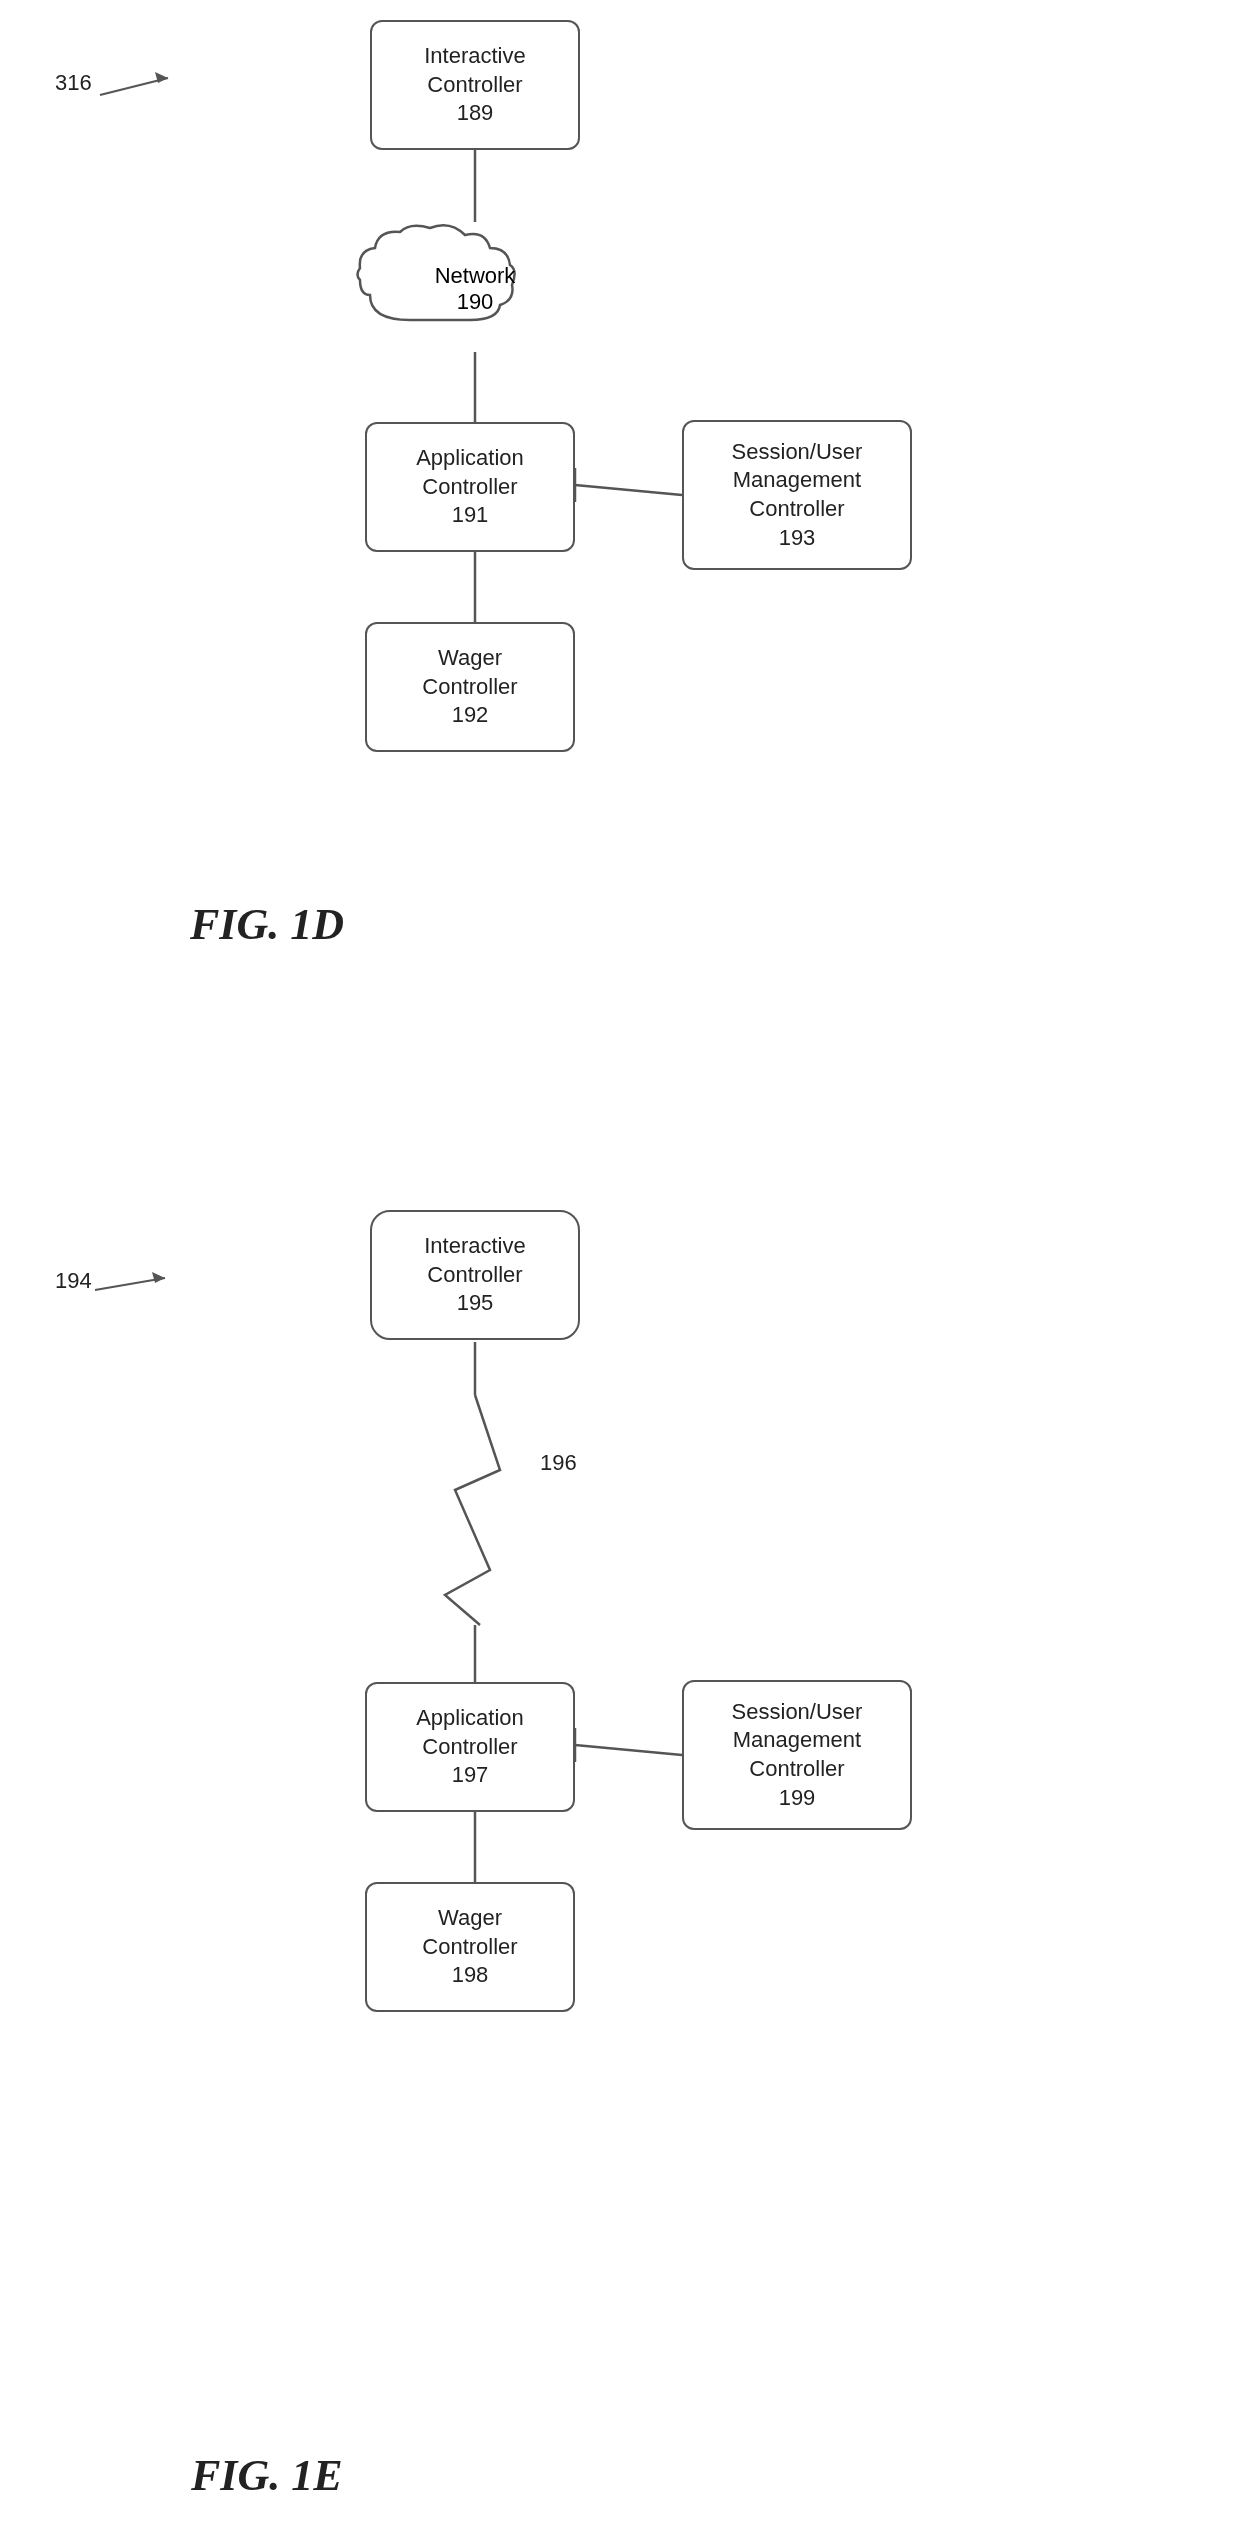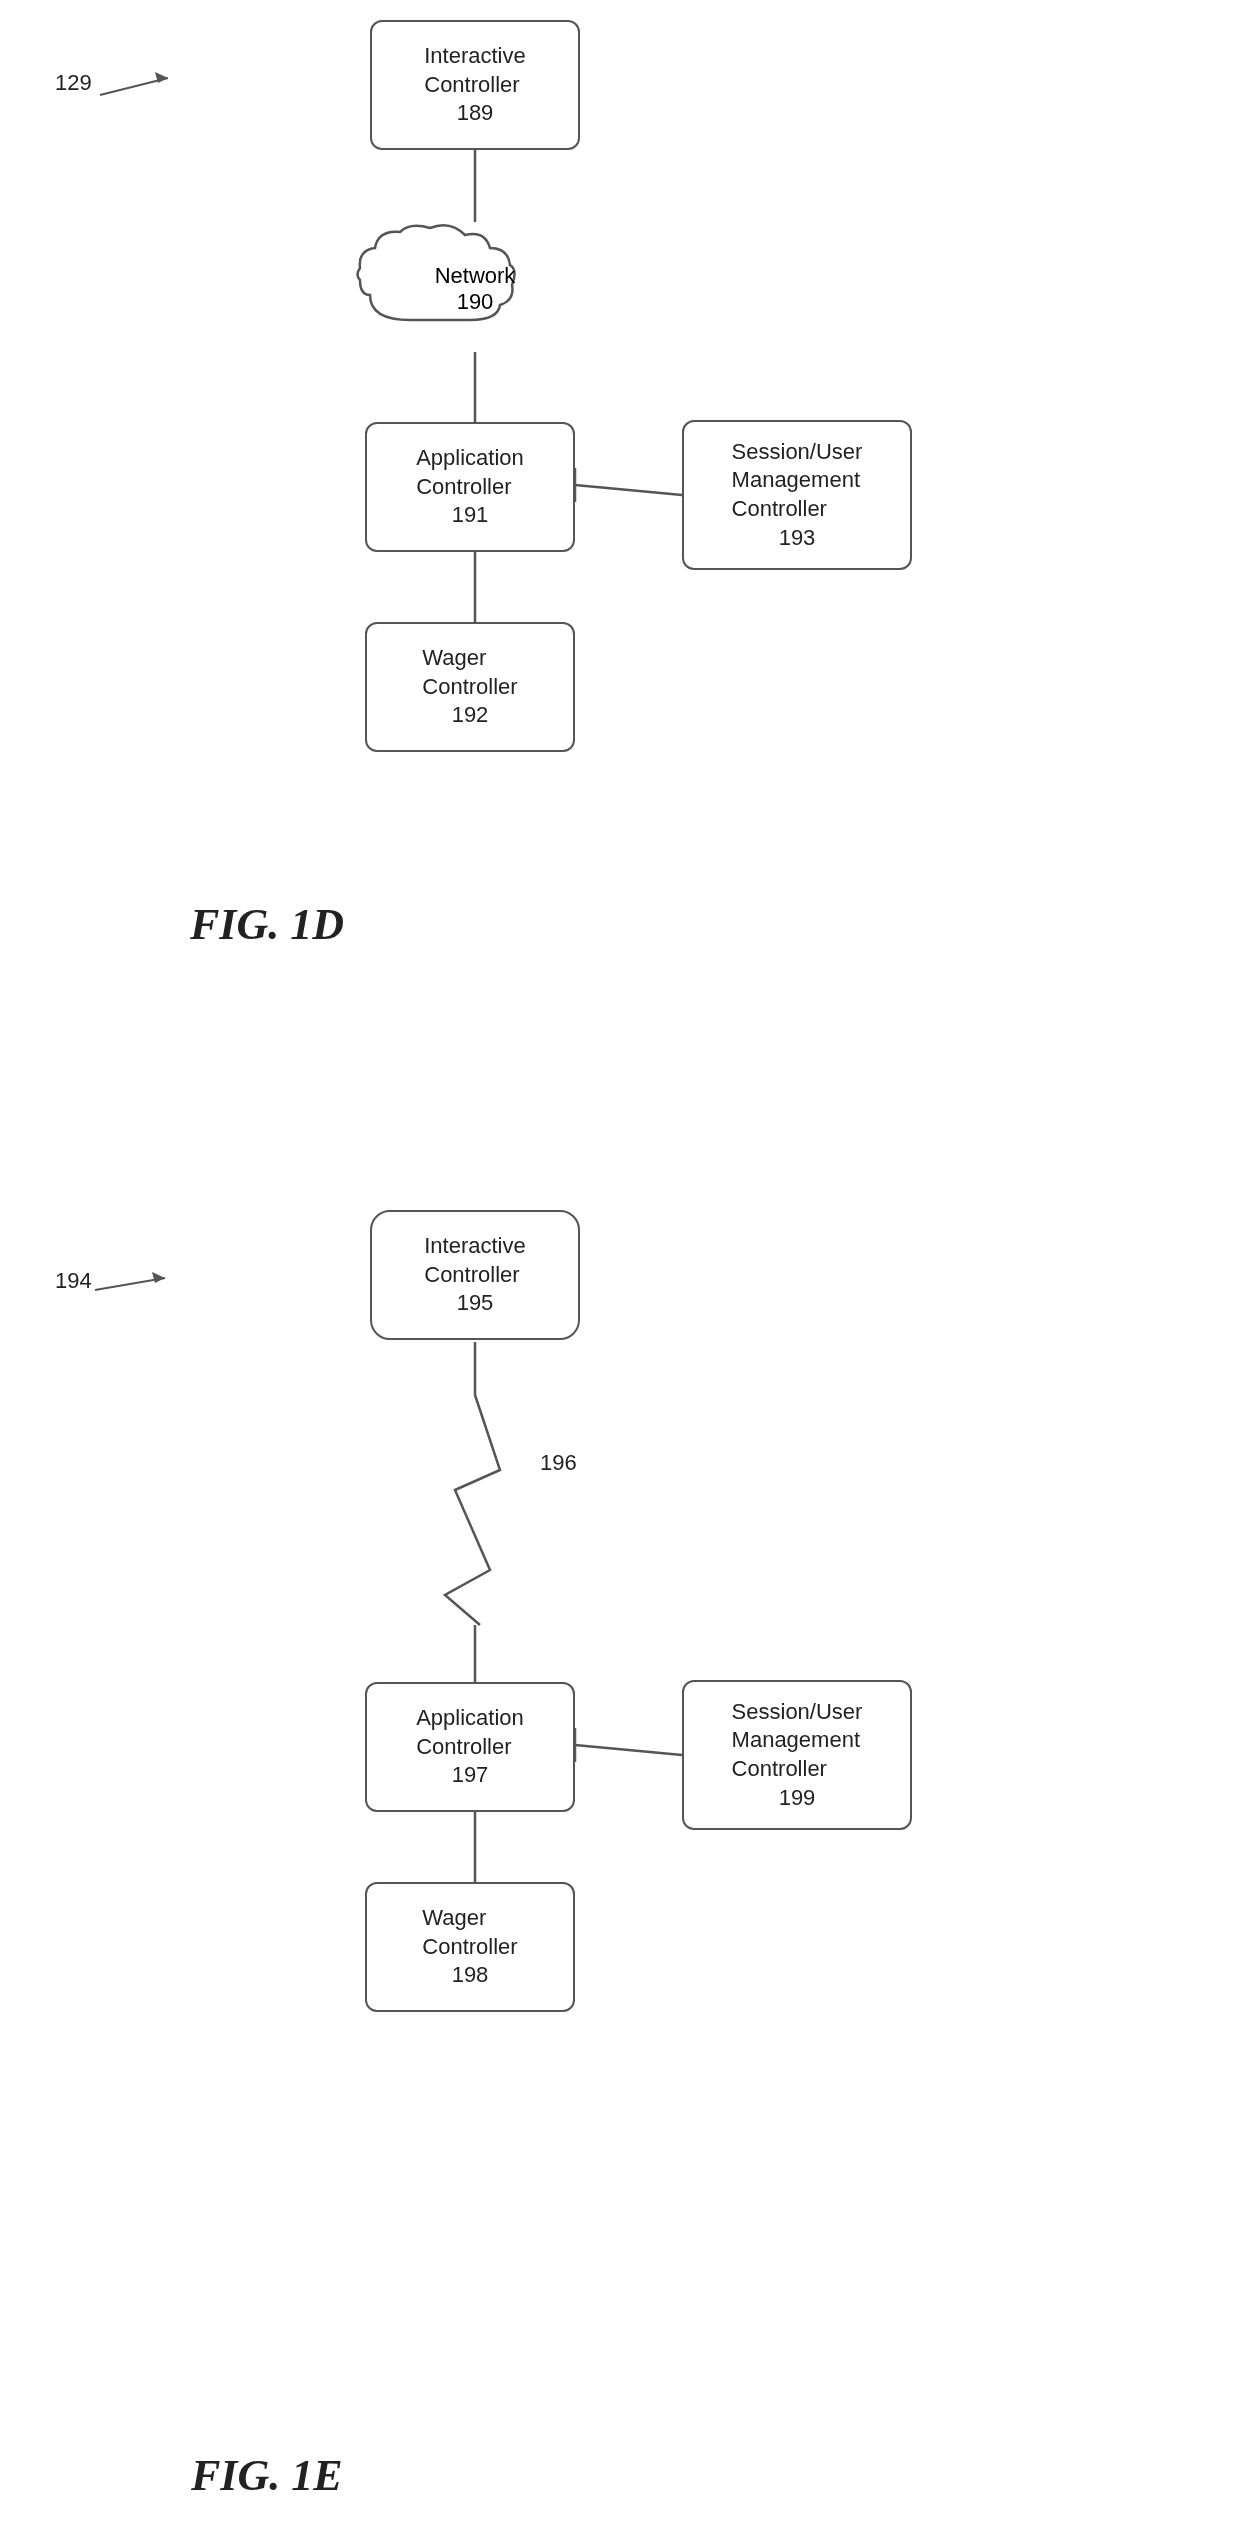--- a/index.html
+++ b/index.html
@@ -15,20 +15,21 @@
     .diagram-container {
       position: relative;
       width: 1240px;
     }
 
     .box {
       position: absolute;
       border: 2px solid #555;
       border-radius: 12px;
       background: #fff;
+      text-align: center;
       display: flex;
       flex-direction: column;
       align-items: center;
       justify-content: center;
       font-size: 22px;
       line-height: 1.3;
     }
 
     .box .label {
       font-size: 22px;
@@ -111,21 +112,21 @@
     <line x1="475" y1="1812" x2="475" y2="1882" stroke="#555" stroke-width="2.5"></line>
 
     <line x1="575" y1="1745" x2="682" y2="1755" stroke="#555" stroke-width="2.5"></line>
     <line x1="575" y1="1728" x2="575" y2="1762" stroke="#555" stroke-width="2.5"></line>
 
     <line x1="95" y1="1290" x2="165" y2="1278" stroke="#555" stroke-width="2"></line>
     <polygon points="165,1278 152,1272 155,1283" fill="#555"></polygon>
 
   </svg>
 
-  <div class="ref-label" style="left:55px; top:70px;">129</div>
+  <div class="ref-label" style="left:55px; top:70px;">316</div>
 
   <div class="box" style="left:370px; top:20px; width:210px; height:130px;">
     <span class="label">Interactive<br>Controller</span>
     <span class="num">189</span>
   </div>
 
   <div style="position:absolute; left:350px; top:220px; width:250px; height:130px; display:flex; flex-direction:column; align-items:center; justify-content:center; font-size:22px; text-align:center;">
     <span class="label" style="margin-top:8px;">Network</span>
     <span class="num">190</span>
   </div>

